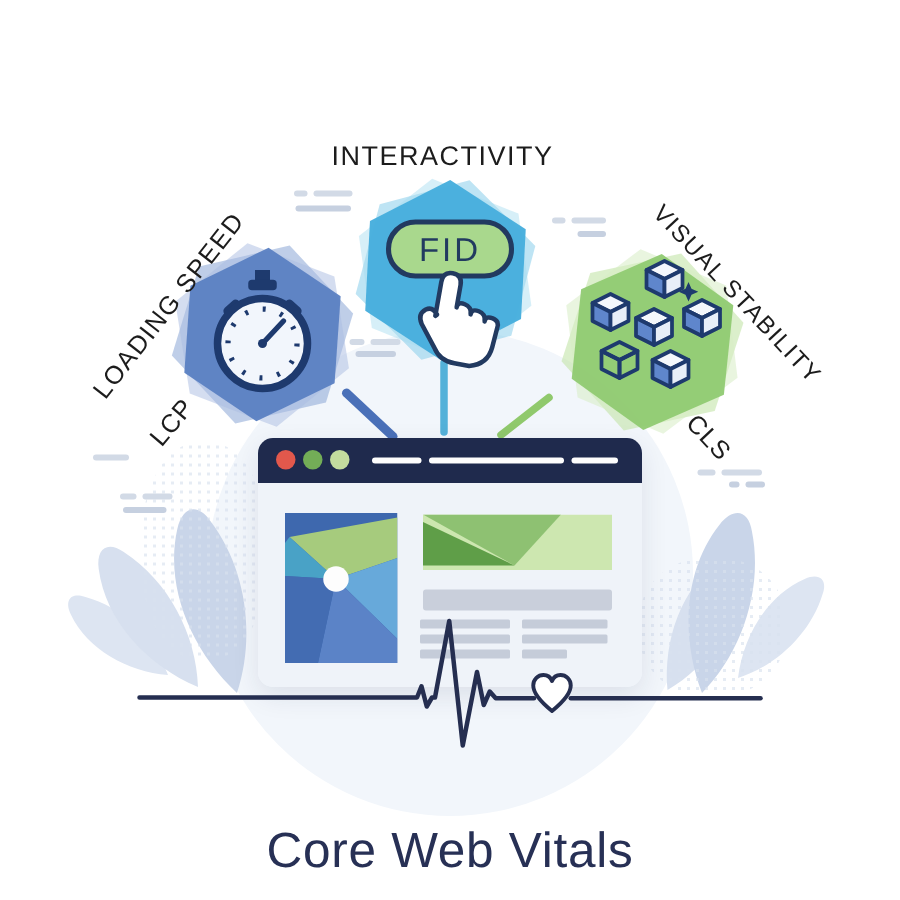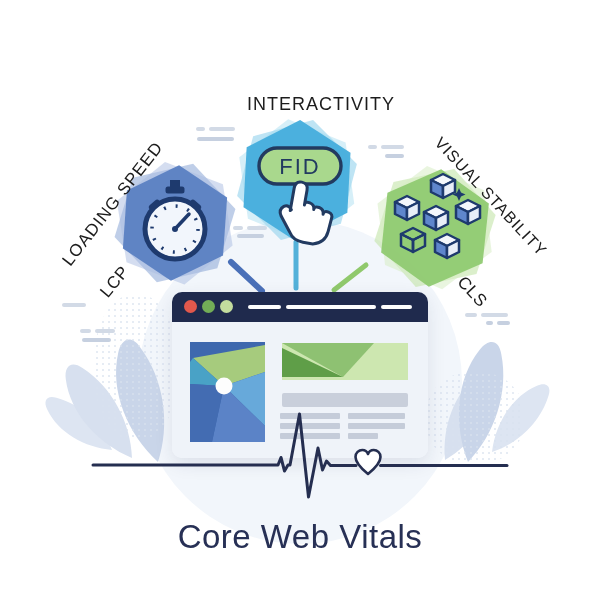--- a/index.html
+++ b/index.html
@@ -35,21 +35,21 @@
   .tb-line.l1{left:76px;width:33px;}
   .tb-line.l2{left:114px;width:90px;}
   .tb-line.l3{left:209px;width:31px;}
   .browser-body{position:absolute;left:0;top:30px;width:256px;height:136px;background:#eff3f9;border-radius:0 0 10px 10px;}
   .hero-left{position:absolute;left:18px;top:20px;width:75px;height:100px;}
   .hero-right{position:absolute;left:110px;top:21px;width:126px;height:37px;}
   .bar-wide{position:absolute;left:110px;top:71px;width:126px;height:14px;background:#c9cfdb;border-radius:2px;}
   .bar-row{position:absolute;height:6px;background:#c5ccd9;border-radius:1px;}
   
   .ekg-svg{left:0;top:0;z-index:7;pointer-events:none;}
-  .page-title{position:absolute;left:0;top:518px;width:600px;text-align:center;z-index:6;
+  .page-title{position:absolute;left:0;top:548px;width:600px;text-align:center;z-index:6;
     color:#273055;font-size:33px;font-weight:500;letter-spacing:.5px;}
 </style>
 </head>
 <body>
 
 <div class="canvas">
 
   <svg class="abs bg-svg" width="600" height="600" viewBox="0 0 600 600">
     <circle cx="300" cy="382" r="162" fill="#f2f6fb"></circle>
     <g>
@@ -113,21 +113,21 @@
       <rect x="94" y="59" width="13" height="6" rx="3" fill="#1e3a6e" stroke="none" transform="rotate(42 100.5 62)"></rect>
       <circle cx="80" cy="86" r="30" fill="#f2f6fc" stroke-width="5"></circle>
       <circle cx="80" cy="86" r="23" fill="none" stroke-width="3.5" stroke-dasharray="2 10.04" stroke-linecap="butt"></circle>
       <line x1="80" y1="86" x2="94" y2="71" stroke-width="3.5" stroke-linecap="round"></line>
       <circle cx="80" cy="86" r="3" fill="#1e3a6e" stroke="none"></circle>
     </g>
   </svg>
   <div class="label rot" style="left:28px;top:194px;width:170px;transform:rotate(-52deg);">LOADING SPEED</div>
   <div class="label metric" style="left:85px;top:272px;width:60px;transform:rotate(-50deg);">LCP</div>
 
-  <div class="label horizontal" style="left:195px;top:94px;width:200px;text-align:right;">INTERACTIVITY</div>
+  <div class="label horizontal" style="left:195px;top:94px;width:200px;">INTERACTIVITY</div>
   <svg class="abs badge-svg" style="left:217px;top:100px;" width="160" height="160" viewBox="0 0 160 160">
     <g>
       <polygon points="80,18 133.7,49 133.7,111 80,142 26.3,111 26.3,49" transform="rotate(15 80 80)" fill="#7ecae9" opacity=".5"></polygon>
       <polygon points="80,18 133.7,49 133.7,111 80,142 26.3,111 26.3,49" transform="rotate(-8 84 82)" fill="#a5dbf0" opacity=".45"></polygon>
       <polygon points="80,20 132,50 132,110 80,140 28,110 28,50" transform="rotate(3 80 80)" opacity=".97" fill="#47aedd"></polygon>
     </g>
     <g>
       <rect x="42" y="48" width="82" height="36" rx="18" stroke="#223a60" stroke-width="3.4" fill="#a9d88d"></rect>
       <text x="83" y="74" text-anchor="middle" font-size="22" letter-spacing="2" font-weight="500" fill="#223a60" font-family="Liberation Sans, sans-serif">FID</text>
     </g>

